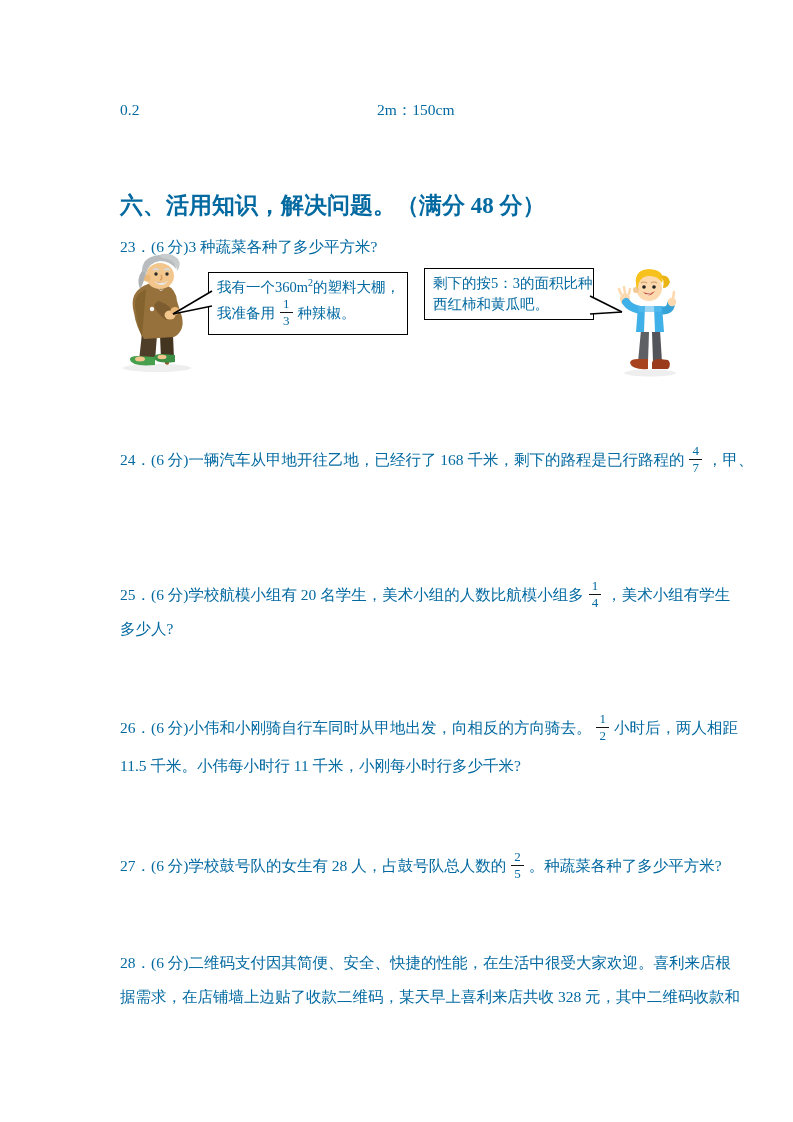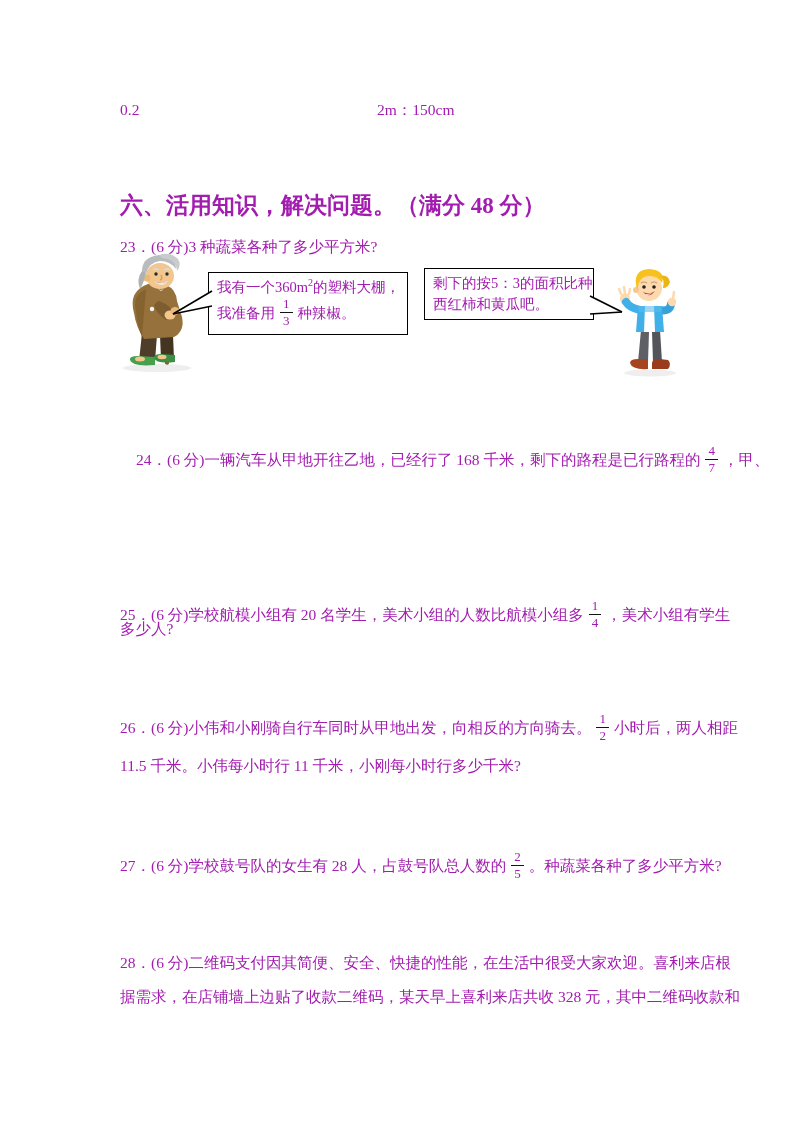--- a/index.html
+++ b/index.html
@@ -1,21 +1,21 @@
 <!DOCTYPE html>
 <html><head>
 <meta charset="utf-8">
 <style>
   html,body{margin:0;padding:0;background:#ffffff;}
   .page{
     position:relative;
     width:793px;height:1122px;
     background:#ffffff;
     font-family:"Liberation Serif","DejaVu Serif",serif;
-    color:#a21caf;
+    color:#0369a1;
     overflow:hidden;
   }
   .abs{position:absolute;white-space:nowrap;}
   .body-line{font-size:15.5px;line-height:20px;}
   .frac-line{font-size:15.5px;line-height:46px;}
   .heading{
     font-family:Liberation Serif, serif;
     font-weight:bold;font-size:23px;line-height:20px;
   }
   .frac{
@@ -142,23 +142,23 @@
 
       <circle cx="32" cy="21" r="1.8" fill="#222"></circle>
       <circle cx="42" cy="21" r="1.8" fill="#222"></circle>
       <path d="M29 17 Q32 15 35 17 M39 17 Q42 15 45 17" stroke="#caa06a" stroke-width="1.2" fill="none"></path>
 
       <path d="M31 26 Q37 33 43 25 Q38 29 31 26 Z" fill="#c03b2a"></path>
       <path d="M33 28 Q37 30 40 27 Q37 28 33 28 Z" fill="#ffffff"></path>
     </svg>
   </div>
 
-  <div class="abs frac-line" style="left:136px;top:437px;"><span>24．(6 分)一辆汽车从甲地开往乙地，已经行了 168 千米，剩下的路程是已行路程的</span><span class="frac"><span class="fnum">4</span><span class="fden">7</span></span><span>，甲、</span></div>
+  <div class="abs frac-line" style="left:120px;top:437px;"><span>24．(6 分)一辆汽车从甲地开往乙地，已经行了 168 千米，剩下的路程是已行路程的</span><span class="frac"><span class="fnum">4</span><span class="fden">7</span></span><span>，甲、</span></div>
 
-  <div class="abs frac-line" style="left:120px;top:572px;margin-top:20px;"><span>25．(6 分)学校航模小组有 20 名学生，美术小组的人数比航模小组多</span><span class="frac"><span class="fnum">1</span><span class="fden">4</span></span><span>，美术小组有学生</span></div>
+  <div class="abs frac-line" style="left:120px;top:572px;"><span>25．(6 分)学校航模小组有 20 名学生，美术小组的人数比航模小组多</span><span class="frac"><span class="fnum">1</span><span class="fden">4</span></span><span>，美术小组有学生</span></div>
   <div class="abs body-line" style="left:120px;top:619px;"><span>多少人?</span></div>
 
   <div class="abs frac-line" style="left:120px;top:705px;"><span>26．(6 分)小伟和小刚骑自行车同时从甲地出发，向相反的方向骑去。</span><span class="frac"><span class="fnum">1</span><span class="fden">2</span></span><span>小时后，两人相距</span></div>
   <div class="abs body-line" style="left:120px;top:756px;"><span>11.5 千米。小伟每小时行 11 千米，小刚每小时行多少千米?</span></div>
 
   <div class="abs frac-line" style="left:120px;top:843px;"><span>27．(6 分)学校鼓号队的女生有 28 人，占鼓号队总人数的</span><span class="frac"><span class="fnum">2</span><span class="fden">5</span></span><span>。种蔬菜各种了多少平方米?</span></div>
 
   <div class="abs body-line" style="left:120px;top:953px;"><span>28．(6 分)二维码支付因其简便、安全、快捷的性能，在生活中很受大家欢迎。喜利来店根</span></div>
   <div class="abs body-line" style="left:120px;top:987px;"><span>据需求，在店铺墙上边贴了收款二维码，某天早上喜利来店共收 328 元，其中二维码收款和</span></div>
 

